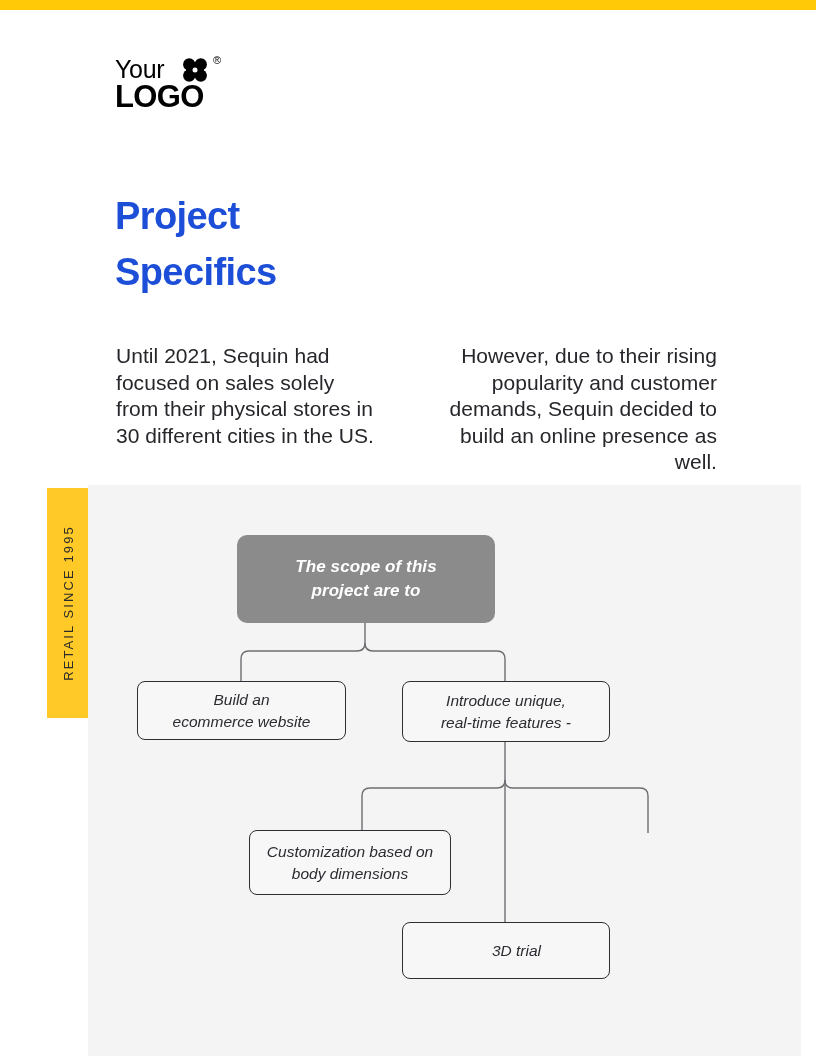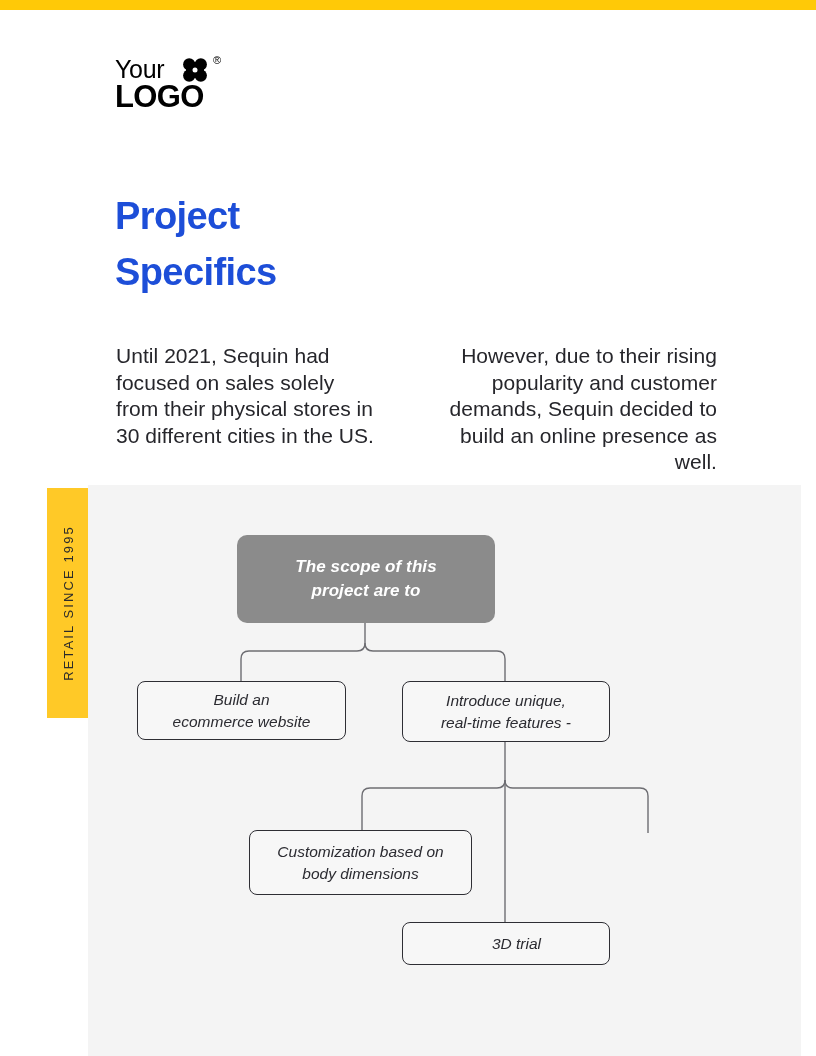--- a/index.html
+++ b/index.html
@@ -225,23 +225,23 @@
   <div class="node node-leaf" style="left:49px; top:196px; width:209px; height:59px;">
     <span class="node-inner">Build an
 ecommerce website</span>
   </div>
 
   <div class="node node-leaf" style="left:314px; top:196px; width:208px; height:61px;">
     <span class="node-inner">Introduce unique,
 real-time features -</span>
   </div>
 
-  <div class="node node-leaf" style="left:161px; top:345px; width:223px; height:65px;">
+  <div class="node node-leaf" style="left:161px; top:345px; width:202px; height:65px;">
     <span class="node-inner">Customization based on
 body dimensions</span>
   </div>
 
 
-  <div class="node node-leaf" style="left:314px; top:437px; width:208px; height:43px;padding-left:21px;">
+  <div class="node node-leaf" style="left:314px; top:437px; width:208px; height:57px;padding-left:21px;">
     <span class="node-inner">3D trial</span>
   </div>
 
 </div>
 
 </body></html>

